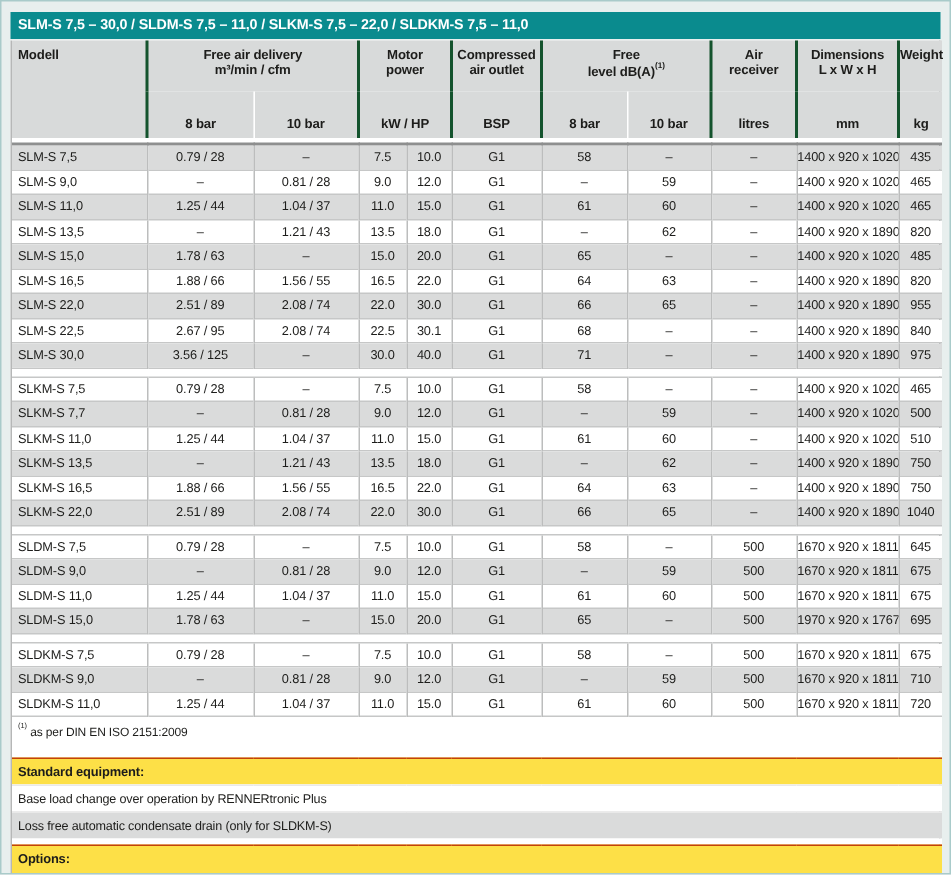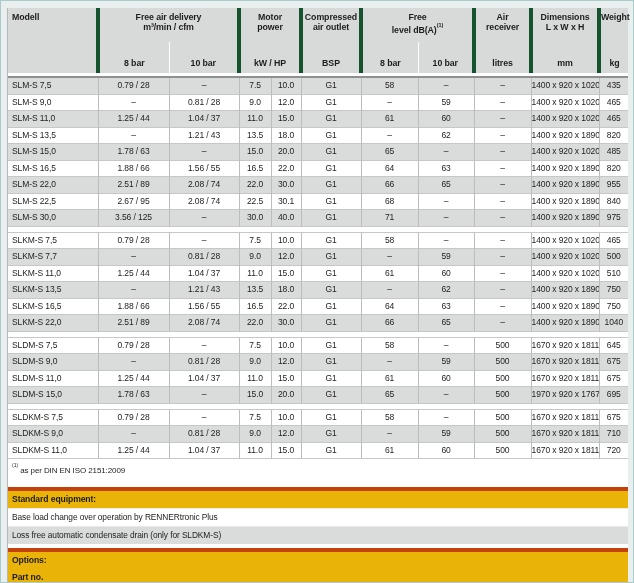--- a/index.html
+++ b/index.html
@@ -19,21 +19,21 @@
     border-bottom:2px solid #0a8b8e;box-sizing:border-box;background:#fff;
   }
   table.spec{width:100%;border-collapse:collapse;table-layout:fixed;}
   
   thead th{
     background:#d8dada;font-size:8.8px;font-weight:bold;color:#1d1d1b;
     text-align:center;padding:0;line-height:10px;
   }
   thead tr.h1 th{vertical-align:top;padding-top:4px;height:30px;}
   thead tr.h2 th{vertical-align:bottom;padding-bottom:5px;height:26px;}
-  thead th{border-left:4px solid #14532d;}
+  thead th{border-left:2px solid #14532d;}
   thead tr.h1 th:first-child{border-left:none;}
   thead tr.h2 th.sub{border-left:1px solid #fff;margin-left:16px;}
   th.modell{text-align:left;padding-left:4px;vertical-align:top;}
   sup{font-size:0.62em;position:relative;top:-0.45em;letter-spacing:0;}
   
   tr.dark-line td{height:3px;background:#fff;border-bottom:2px solid #8e8f8f;padding:0;}
   
   tr.data-row td{
     font-size:8.5px;text-align:center;height:15.5px;line-height:15.5px;
     padding:0;border-left:1px solid #bcbdbd;border-top:1px solid #c6c7c7;
@@ -43,35 +43,38 @@
   tr.data-row.shade td{background:#dadbdb;}
   tr.data-row.plain td{background:#ffffff;}
   tr.group-gap td{height:5px;background:#fff;border-top:1px solid #c6c7c7;padding:0;}
   
   td.footnote{
     border-top:1px solid #c6c7c7;background:#fff;font-size:8px;
     text-align:left;padding:4px 0 8px 4px;line-height:9px;
   }
   tr.sec-gap td{height:4px;background:#fff;padding:0;}
   tr.sec-head td{
-    background:#eab308;font-size:8.6px;font-weight:bold;text-align:left;
-    height:17px;line-height:17px;padding:0 5px 0 4px;border-top:4px solid #c2410c;
+    background:#fde047;font-size:8.6px;font-weight:bold;text-align:left;
+    height:17px;line-height:17px;padding:0 5px 0 4px;border-top:1px solid #c2410c;
   }
   tr.sec-item td{
     font-size:8.4px;text-align:left;height:17px;line-height:17px;
     padding:0 5px 0 4px;border-top:1px solid #e9e9e9;
   }
   tr.sec-item.plain td{background:#fff;}
   tr.sec-item.shade2 td{background:#dadbdb;}
   .split{display:flex;justify-content:space-between;flex-direction:column;}
 </style>
 </head>
 <body>
 
 <div class="page">
+  <div class="title-bar">
+    <span>SLM-S 7,5 – 30,0 / SLDM-S 7,5 – 11,0 / SLKM-S 7,5 – 22,0 / SLDKM-S 7,5 – 11,0</span>
+  </div>
 
   <div class="frame">
     <table class="spec">
       <colgroup>
         <col style="width:90px">
           <col style="width:71px">
           <col style="width:70px">
         <col style="width:32px">
           <col style="width:30px">
           <col style="width:60px">

